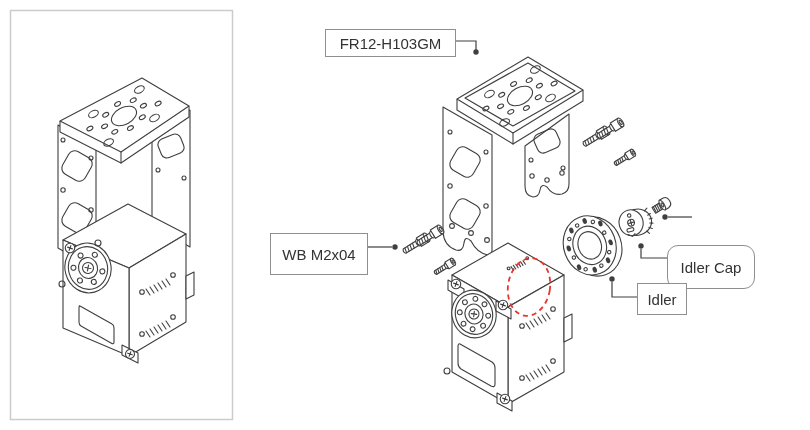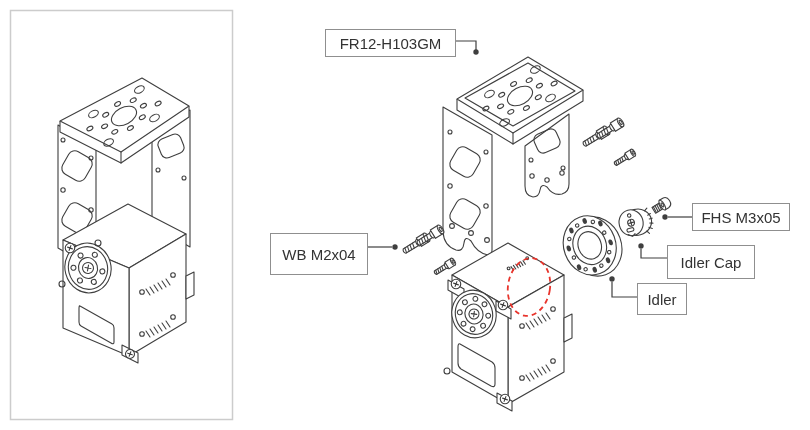--- a/index.html
+++ b/index.html
@@ -243,17 +243,16 @@
       <path class="ldr" d="M667,258 H641 V249"></path>
           <circle class="dk" cx="641" cy="246" r="2.7"></circle>
       <path class="ldr" d="M637,297 H612 V282"></path>
           <circle class="dk" cx="612" cy="279" r="2.7"></circle>
     </g>
   </g>
 </svg>
 
 <div class="label" style="left:325px;top:29px;width:131px;height:28px;">FR12-H103GM</div>
 <div class="label" style="left:270px;top:233px;width:98px;height:42px;">WB M2x04</div>
-<div class="label" style="left:692px;top:203px;width:98px;height:28px;">FHS M3x05</div>
-<div class="label" style="left:667px;top:245px;width:88px;height:34px;">Idler Cap</div>
+<div class="label" style="left:667px;top:245px;width:88px;height:44px;border-radius:11px;">Idler Cap</div>
 <div class="label" style="left:637px;top:283px;width:50px;height:32px;">Idler</div>
 
 </div>
 
 </body></html>

